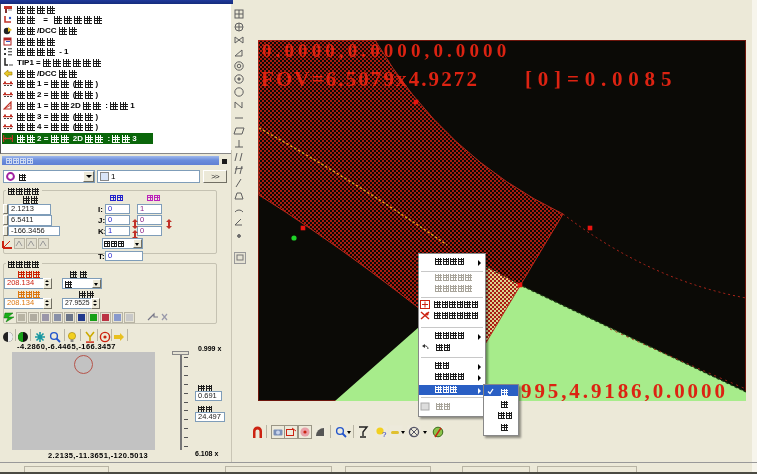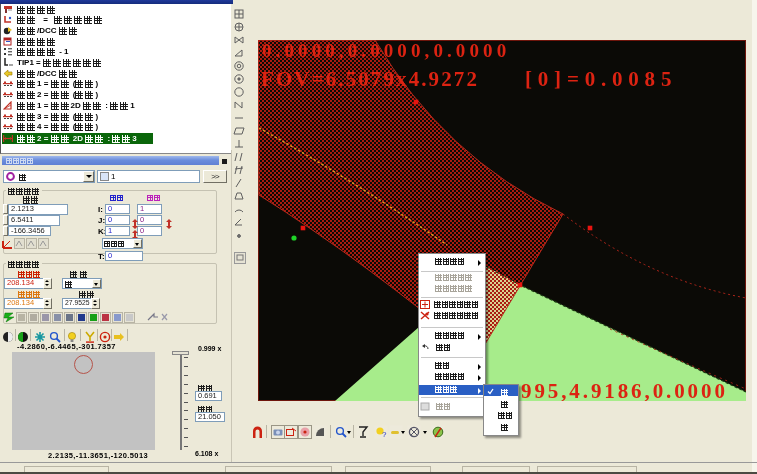--- a/index.html
+++ b/index.html
@@ -120,31 +120,31 @@
       <rect x="0.5" y="0.5" width="8" height="8" fill="#d8e4f8" stroke="#888"></rect>
     </svg>
 <div class="abs" style="left:111px;top:171.5px;font-size:8px">1</div>
 <div class="dd abs" style="left:203px;top:169.5px;width:24px;height:13.5px;font-size:8px;text-align:center;line-height:12px;color:#222"><span style="letter-spacing:-1px">&gt;&gt;</span></div>
 <div class="gbox" style="left:3px;top:190px;width:214px;height:64px"></div>
 <div class="glab" style="left:6px;top:186.5px"><i class="cg k" style="width:7px;height:7.5px;margin-right:1px"></i><i class="cg k" style="width:7px;height:7.5px;margin-right:1px"></i><i class="cg k" style="width:7px;height:7.5px;margin-right:1px"></i><i class="cg k" style="width:7px;height:7.5px;margin-right:1px"></i></div>
 <div class="abs" style="left:23px;top:195px"><i class="cg k" style="width:7px;height:7.5px;margin-right:1px"></i><i class="cg k" style="width:7px;height:7.5px;margin-right:1px"></i><span style="font-size:8px">:</span></div>
 <div class="abs" style="left:110px;top:193.5px;border-bottom:1px solid #2222cc;padding-bottom:0.5px"><i class="cg bl" style="width:6px;height:6.5px;margin-right:1px"></i><i class="cg bl" style="width:6px;height:6.5px;margin-right:1px"></i></div>
 <div class="abs" style="left:147px;top:193.5px;border-bottom:1px solid #bb22bb;padding-bottom:0.5px"><i class="cg mg" style="width:6px;height:6.5px;margin-right:1px"></i><i class="cg mg" style="width:6px;height:6.5px;margin-right:1px"></i></div>
 <div class="dd" style="left:2.5px;top:203.5px;width:5px;height:10px"></div>
-<div class="fld" style="left:8px;top:215px;width:52px;height:10.5px;color:#222">6.5411</div>
+<div class="fld" style="left:8px;top:215px;width:44px;height:10.5px;color:#222">6.5411</div>
 <div class="abs" style="left:98px;top:204.5px;font-size:8px;font-weight:bold">I:</div>
 <div class="fld" style="left:105px;top:203.5px;width:25px;height:10.5px;color:#2222cc">0</div>
 <div class="fld" style="left:137px;top:203.5px;width:25px;height:10.5px;color:#882288">1</div>
 <div class="dd" style="left:2.5px;top:214.5px;width:5px;height:10px"></div>
-<div class="fld" style="left:8px;top:204px;width:60px;height:10.5px;color:#222">2.1213</div>
+<div class="fld" style="left:8px;top:204px;width:43px;height:10.5px;color:#222">2.1213</div>
 <div class="abs" style="left:98px;top:215.5px;font-size:8px;font-weight:bold">J:</div>
 <div class="fld" style="left:105px;top:214.5px;width:25px;height:10.5px;color:#2222cc">0</div>
 <div class="fld" style="left:137px;top:214.5px;width:25px;height:10.5px;color:#882288">0</div>
 <div class="dd" style="left:2.5px;top:225.5px;width:5px;height:10px"></div>
-<div class="fld" style="left:8px;top:225.5px;width:43px;height:10.5px;color:#222">-166.3456</div>
+<div class="fld" style="left:8px;top:225.5px;width:52px;height:10.5px;color:#222">-166.3456</div>
 <div class="abs" style="left:98px;top:226.5px;font-size:8px;font-weight:bold">K:</div>
 <div class="fld" style="left:105px;top:225.5px;width:25px;height:10.5px;color:#2222cc">1</div>
 <div class="fld" style="left:137px;top:225.5px;width:25px;height:10.5px;color:#882288">0</div>
 <div class="abs" style="left:131px;top:214.5px"><svg width="8" height="10">
         <path d="M4,0 L7,3 L5,3 L5,7 L7,7 L4,10 L1,7 L3,7 L3,3 L1,3 Z" fill="#c03028"></path>
       </svg></div>
 <div class="abs" style="left:165px;top:214.5px"><svg width="8" height="10">
         <path d="M4,0 L7,3 L5,3 L5,7 L7,7 L4,10 L1,7 L3,7 L3,3 L1,3 Z" fill="#c03028"></path>
       </svg></div>
 <div class="abs" style="left:131px;top:225.5px"><svg width="8" height="10">
@@ -272,42 +272,42 @@
         <rect x="1" y="4" width="6" height="4" fill="#e8c020"></rect>
         <path d="M7,2 L11,6 L7,10 Z" fill="#e8c020"></path>
       </svg></div>
 <div class="abs" style="left:14.5px;top:329px;width:1px;height:12px;background:#b8b4a4"></div>
 <div class="abs" style="left:30px;top:329px;width:1px;height:12px;background:#b8b4a4"></div>
 <div class="abs" style="left:63.5px;top:329px;width:1px;height:12px;background:#b8b4a4"></div>
 <div class="abs" style="left:79.5px;top:329px;width:1px;height:12px;background:#b8b4a4"></div>
 <div class="abs" style="left:96.5px;top:329px;width:1px;height:12px;background:#b8b4a4"></div>
 <div class="abs" style="left:111px;top:329px;width:1px;height:12px;background:#b8b4a4"></div>
 <div class="abs" style="left:126.5px;top:329px;width:1px;height:12px;background:#b8b4a4"></div>
-<div class="abs" style="left:17px;top:342px;font-size:7.5px;letter-spacing:0.4px;color:#000;font-weight:bold">-4.2860,-6.4465,-301.7357</div>
+<div class="abs" style="left:17px;top:342px;font-size:7.5px;letter-spacing:0.4px;color:#000;font-weight:bold">-4.2860,-6.4465,-166.3457</div>
 <div class="abs" style="left:12px;top:352px;width:143px;height:98px;background:#C2C2C2"></div>
 <div class="abs" style="left:74px;top:355px;width:19px;height:19px;border:1.5px solid #B5544A;border-radius:50%"></div>
 <div class="abs" style="left:48px;top:451px;font-size:7.5px;letter-spacing:0.4px;color:#000;font-weight:bold">2.2135,-11.3651,-120.5013</div>
 <div class="abs" style="left:180px;top:354px;width:2px;height:96px;background:#777"></div>
 <div class="abs" style="left:172px;top:351px;width:17px;height:4px;background:#E6E3D4;border:1px solid #888"></div>
 <div class="tick" style="left:184px;top:357.0px"></div>
 <div class="tick" style="left:184px;top:365.9px"></div>
 <div class="tick" style="left:184px;top:374.8px"></div>
 <div class="tick" style="left:184px;top:383.7px"></div>
 <div class="tick" style="left:184px;top:392.6px"></div>
 <div class="tick" style="left:184px;top:401.5px"></div>
 <div class="tick" style="left:184px;top:410.4px"></div>
 <div class="tick" style="left:184px;top:419.3px"></div>
 <div class="tick" style="left:184px;top:428.2px"></div>
 <div class="tick" style="left:184px;top:437.1px"></div>
 <div class="tick" style="left:184px;top:446.0px"></div>
 <div class="abs" style="left:198px;top:344.5px;font-size:7px;color:#000;font-weight:bold">0.999 x</div>
 <div class="abs" style="left:198px;top:383.5px"><i class="cg k" style="width:6.5px;height:7px;margin-right:1px"></i><i class="cg k" style="width:6.5px;height:7px;margin-right:1px"></i><span style="font-size:8px">:</span></div>
 <div class="fld" style="left:195px;top:391px;width:27px;height:9.5px;color:#222">0.691</div>
 <div class="abs" style="left:198px;top:404.5px"><i class="cg k" style="width:6.5px;height:7px;margin-right:1px"></i><i class="cg k" style="width:6.5px;height:7px;margin-right:1px"></i><span style="font-size:8px">:</span></div>
-<div class="fld" style="left:195px;top:412px;width:30px;height:9.5px;color:#222">21.050</div>
+<div class="fld" style="left:195px;top:412px;width:30px;height:9.5px;color:#222">24.497</div>
 <div class="abs" style="left:195px;top:449.5px;font-size:7px;color:#000;font-weight:bold">6.108 x</div>
 <div class="abs" style="left:230.5px;top:150px;width:1px;height:312px;background:#C9C5B5"></div>
 <svg class="abs" style="left:233px;top:7.5px" width="13" height="12" stroke="#5f5f5f" fill="none" stroke-width="1">
       <rect x="2" y="2" width="8" height="8"></rect>
       <path d="M6,2 L6,10 M2,6 L10,6"></path>
     </svg>
 <svg class="abs" style="left:233px;top:20.5px" width="13" height="12" stroke="#5f5f5f" fill="none" stroke-width="1">
       <circle cx="6" cy="6" r="4"></circle>
       <path d="M6,2 L6,10 M2,6 L10,6"></path>
     </svg>

